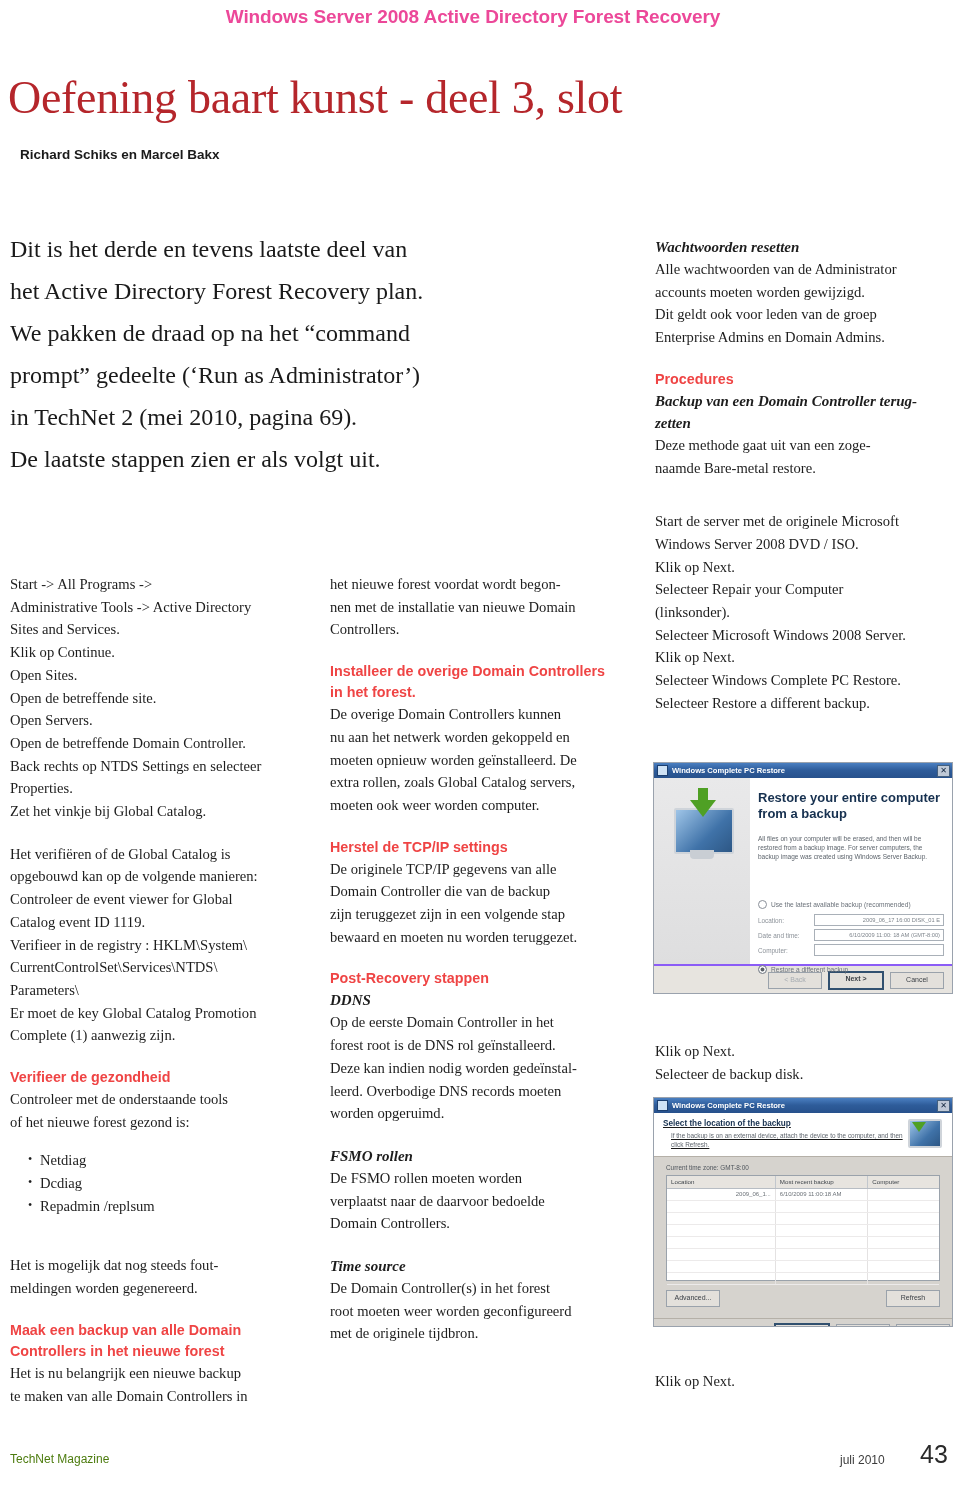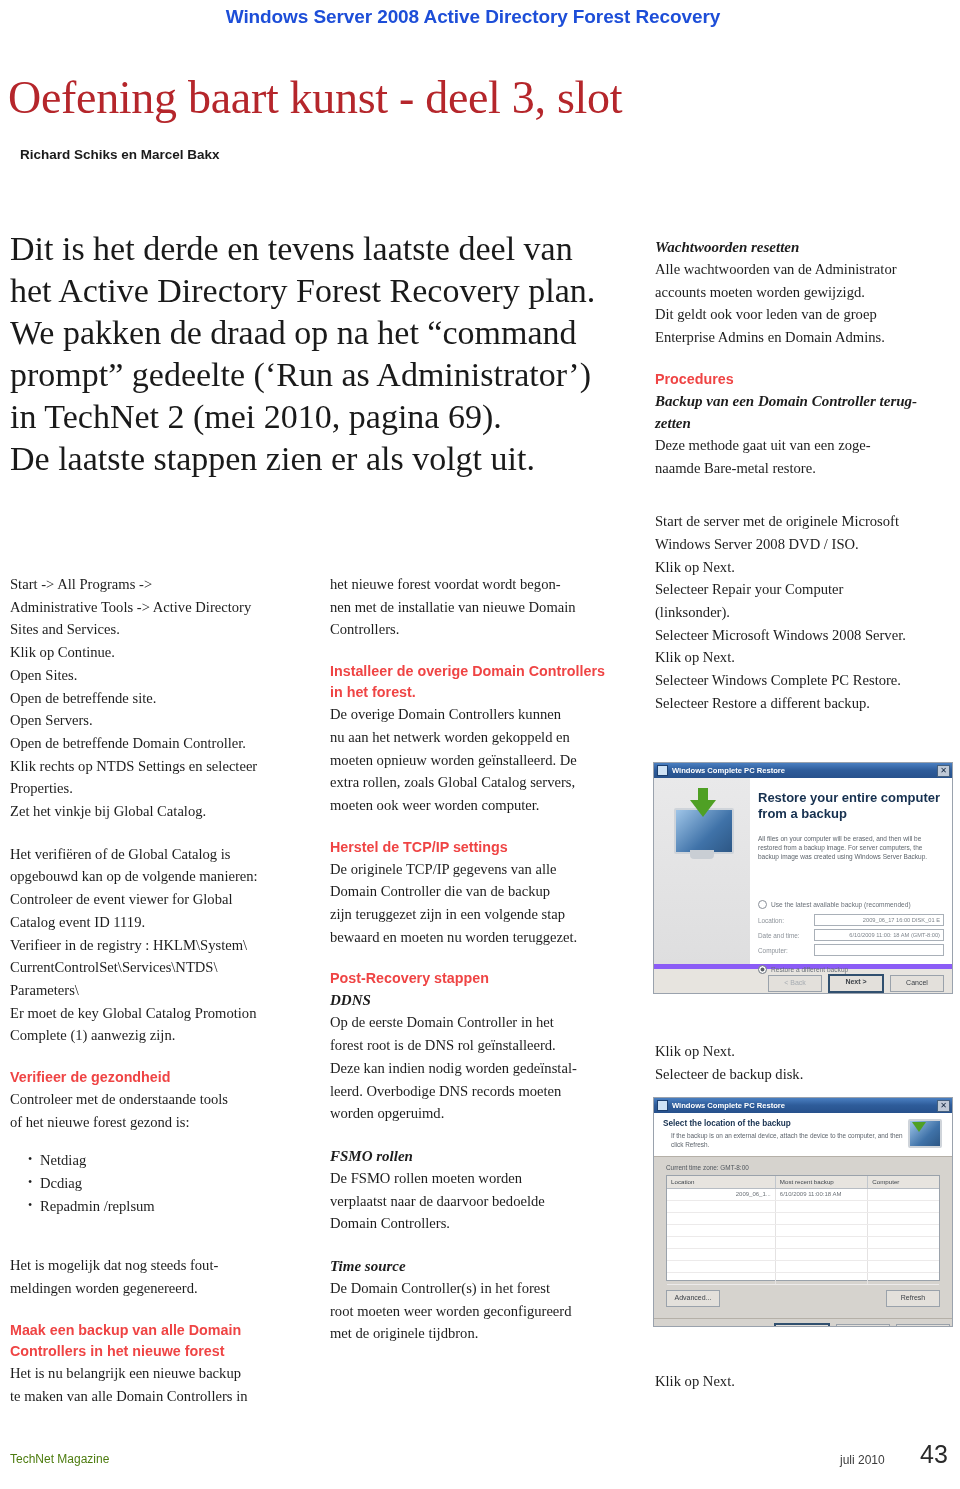--- a/index.html
+++ b/index.html
@@ -20,21 +20,21 @@
   .running-head {
     position: absolute;
     top: 6px;
     left: 0;
     width: 946px;
     text-align: center;
     font-family: "Liberation Sans", sans-serif;
     font-weight: bold;
     font-size: 19px;
     letter-spacing: -0.1px;
-    color: #1d4ed8;
+    color: #ec4899;
   }
 
   
   .title {
     position: absolute;
     top: 72px;
     left: 8px;
     font-family: "Liberation Serif", serif;
     font-size: 46px;
     line-height: 52px;
@@ -50,21 +50,21 @@
     font-size: 13.5px;
     color: #1a1a1a;
   }
 
   
   .intro {
     position: absolute;
     top: 228px;
     left: 10px;
     width: 600px;
-    font-size: 34px;
+    font-size: 24px;
     line-height: 42px;
     color: #1a1a1a;
   }
   .intro p { margin: 0; }
 
   
   .col {
     position: absolute;
     font-size: 14.6px;
     line-height: 22.7px;
@@ -155,21 +155,21 @@
     line-height: 9px;
     text-align: center;
     flex: 0 0 auto;
   }
 
   
   .f1-body {
     position: relative;
     height: 186px;
     background: #ffffff;
-    border-bottom: 5px solid #8b5cf6;
+    border-bottom: 2px solid #8b5cf6;
     padding-left: 44px;
   }
   .f1-left {
     position: absolute; left: 0; top: 0;
     width: 96px; height: 186px;
     background: linear-gradient(180deg,#e9e9ea 0%, #dededf 100%);
   }
   .f1-monitor {
     position: absolute; left: 20px; top: 30px;
     width: 56px; height: 42px;
@@ -250,20 +250,21 @@
   }
   .wbtn.dim { color: #a7acb2; }
   .wbtn.focus { border: 2px solid #31506f; font-weight: bold; line-height: 12px; }
 
   
   .f2-head {
     background: #ffffff;
     border-bottom: 1px solid #b5b0a8;
     padding: 6px 8px 7px 9px;
     position: relative;
+    text-decoration: underline;
   }
   .f2-title {
     font-family: "Liberation Sans", sans-serif;
     font-weight: bold; font-size: 8.2px; color: #16304f;
   }
   .f2-sub {
     font-family: "Liberation Sans", sans-serif;
     font-size: 6.4px; line-height: 9px; color: #5d646c;
     margin-top: 3px; width: 232px; padding-left: 8px;
   }
@@ -353,21 +354,21 @@
 
 <div class="col" id="col-1">
   <p>Start -&gt; All Programs -&gt;</p>
   <p>Administrative Tools -&gt; Active Directory</p>
   <p>Sites and Services.</p>
   <p>Klik op Continue.</p>
   <p>Open Sites.</p>
   <p>Open de betreffende site.</p>
   <p>Open Servers.</p>
   <p>Open de betreffende Domain Controller.</p>
-  <p>Klik rechts op NTDS Settings en selecteer</p>
+  <p>Back rechts op NTDS Settings en selecteer</p>
   <p>Properties.</p>
   <p>Zet het vinkje bij Global Catalog.</p>
 
   <div class="gap"></div>
 
   <p>Het verifiëren of de Global Catalog is</p>
   <p>opgebouwd kan op de volgende manieren:</p>
   <p>Controleer de event viewer for Global</p>
   <p>Catalog event ID 1119.</p>
   <p>Verifieer in de registry : HKLM\System\</p>

